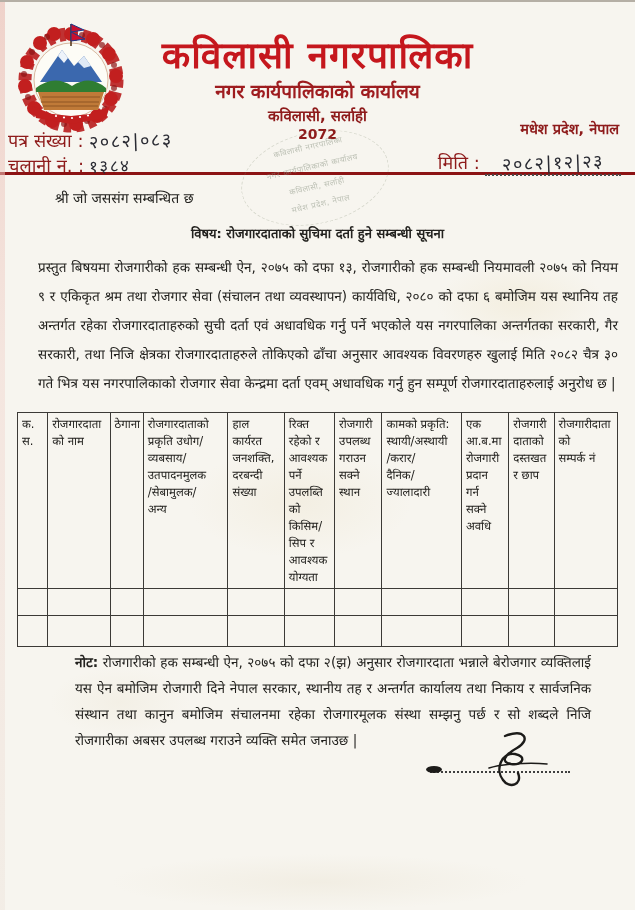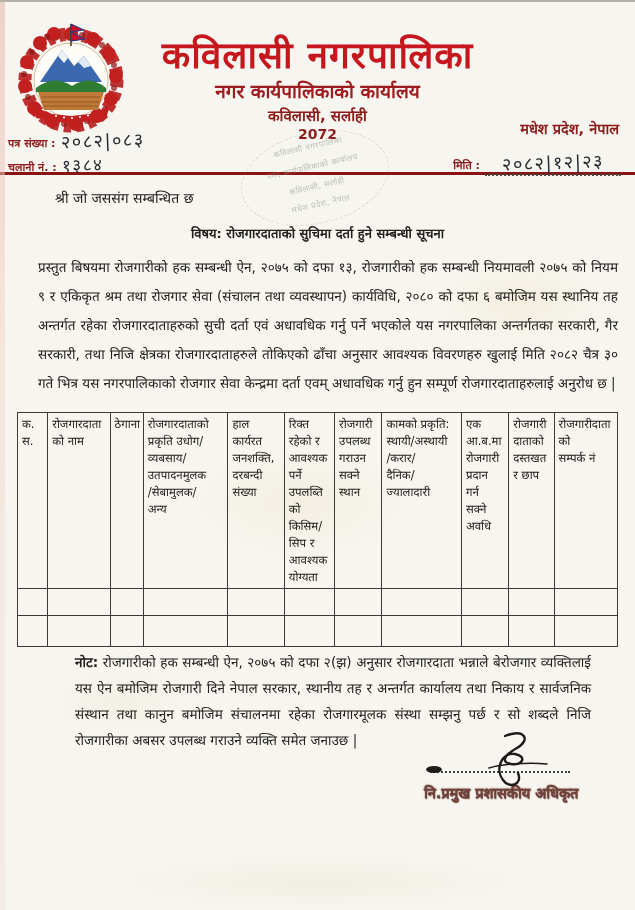--- a/index.html
+++ b/index.html
@@ -30,21 +30,21 @@
   .title{left:0;right:0;top:26px;text-align:center;
     font-size:37px;font-weight:bold;color:#c5171d;letter-spacing:1px;z-index:2;}
   .subtitle{left:0;right:0;top:76px;text-align:center;
     font-size:19px;font-weight:bold;color:#9e1c1f;z-index:2;}
   .address{left:0;right:0;top:103px;text-align:center;
     font-size:15px;font-weight:bold;color:#8e1b1b;z-index:2;}
   .year{left:0;right:0;top:124px;text-align:center;
     font-size:14px;font-weight:bold;color:#8e1b1b;z-index:2;}
   .province{right:16px;top:116px;font-size:14.5px;font-weight:bold;color:#8e1b1b;z-index:2;}
 
-  .ref-label{font-size:11px;font-weight:bold;color:#8e1b1b;}
+  .ref-label{font-size:18px;font-weight:normal;color:#8e1b1b;}
   .refno{left:8px;top:126px;z-index:2;}
   .dispatch{left:8px;top:151px;z-index:2;}
   .dateline{right:14px;top:148px;z-index:6;}
   .hw{font-size:17px;color:#2a2b33;letter-spacing:1.5px;display:inline-block;
       transform:rotate(-2deg);font-weight:500;}
   .hw-big{font-size:18px;}
   .date-dots{display:inline-block;min-width:128px;border-bottom:2px dotted #4a4a4a;
       text-align:center;padding:0 4px 0 4px;}
   .red-rule{left:0;right:0;top:170px;height:3px;background:#8c1314;z-index:1;}
 
@@ -287,16 +287,15 @@
     </table>
 
   <div class="abs note"><b>नोट:</b><span> रोजगारीको हक सम्बन्धी ऐन, २०७५ को दफा २(झ) अनुसार रोजगारदाता भन्नाले बेरोजगार व्यक्तिलाई यस ऐन बमोजिम रोजगारी दिने नेपाल सरकार, स्थानीय तह र अन्तर्गत कार्यालय तथा निकाय र सार्वजनिक संस्थान तथा कानुन बमोजिम संचालनमा रहेका रोजगारमूलक संस्था सम्झनु पर्छ र सो शब्दले निजि रोजगारीका अबसर उपलब्ध गराउने व्यक्ति समेत जनाउछ |</span></div>
 
   <svg class="abs sig-scribble" viewBox="0 0 110 66">
     <path d="M50 8 C70 0 76 12 62 20 C48 28 46 34 56 36 C68 38 72 28 60 26 C46 24 40 42 48 52 C54 61 68 57 63 45" fill="none" stroke="#1c1b19" stroke-width="2.4" stroke-linecap="round"></path>
     <path d="M34 40 C46 36 74 34 92 36" fill="none" stroke="#1c1b19" stroke-width="1.6" stroke-linecap="round"></path>
   </svg>
   <div class="abs sig-line"></div>
   <div class="abs ink-blot"></div>
-  <div class="abs designation">नि.प्रमुख प्रशासकीय अधिकृत</div>
 
 
 </div>
 
 </body></html>

